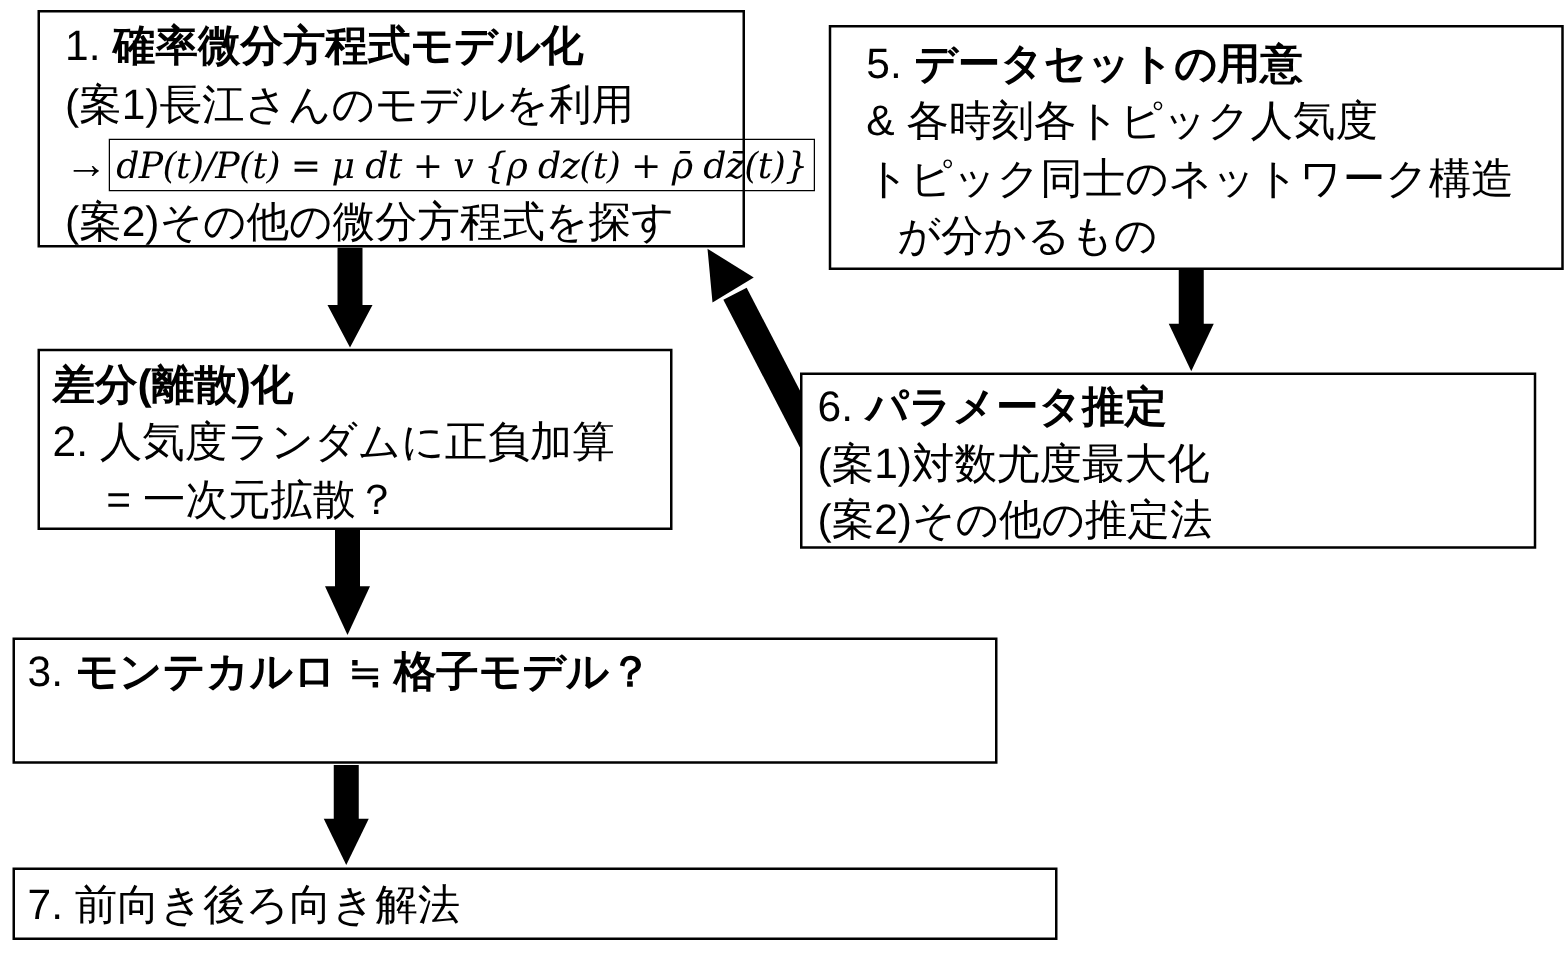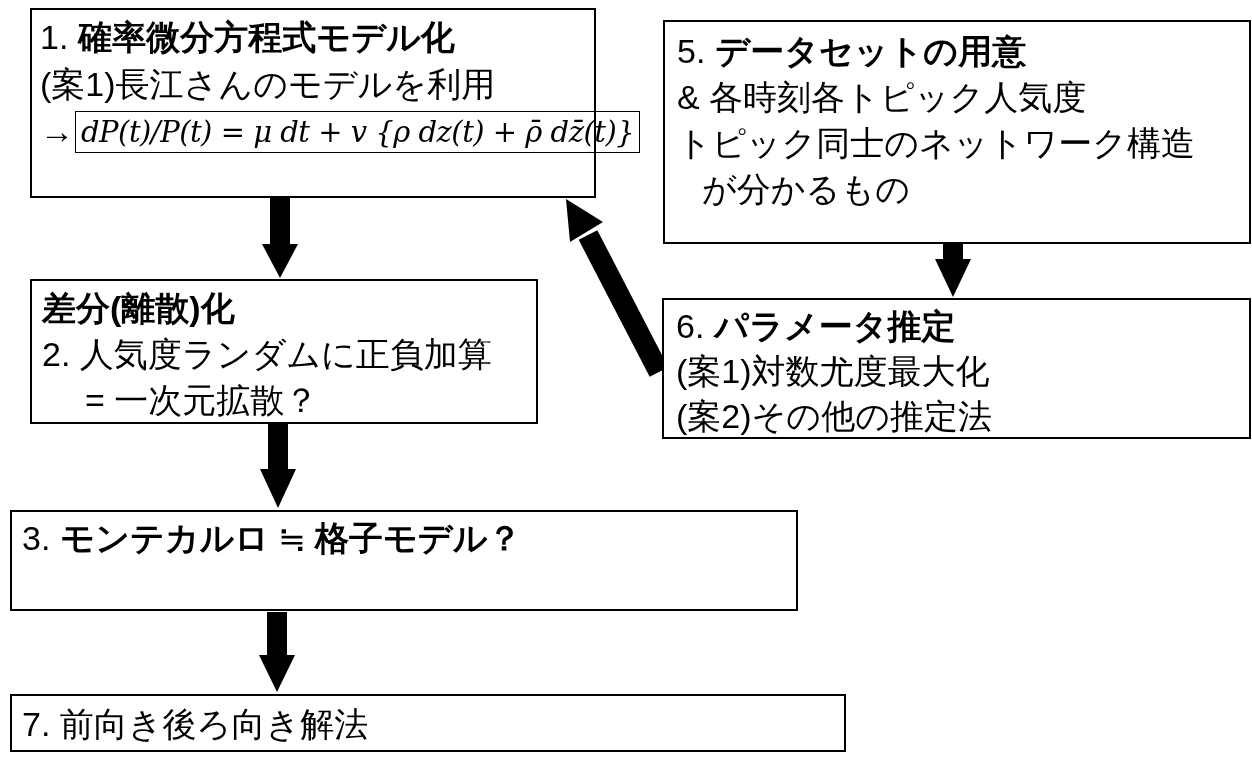--- a/index.html
+++ b/index.html
@@ -26,24 +26,24 @@
   }
   .box {
     position: absolute;
     box-sizing: border-box;
     border: 2px solid #000000;
     background: #ffffff;
     font-size: 34px;
     line-height: 46px;
     white-space: nowrap;
   }
-  #box-1 { left: 30px;  top: 8px;   width: 566px; height: 190px; padding: 4px 8px;  line-height: 47px; }
-  #box-5 { left: 663px; top: 20px;  width: 588px; height: 224px; padding: 6px 12px; line-height: 46px; }
+  #box-1 { left: 30px;  top: 8px;   width: 566px; height: 190px; padding: 4px 20px;  line-height: 47px; }
+  #box-5 { left: 663px; top: 20px;  width: 588px; height: 196px; padding: 6px 28px; line-height: 46px; }
   #box-2 { left: 30px;  top: 279px; width: 508px; height: 145px; padding: 4px 10px; line-height: 46px; }
-  #box-6 { left: 662px; top: 298px; width: 589px; height: 141px; padding: 4px 12px; line-height: 45px; }
+  #box-6 { left: 640px; top: 298px; width: 589px; height: 141px; padding: 4px 12px; line-height: 45px; }
   #box-3 { left: 10px;  top: 510px; width: 788px; height: 101px; padding: 2px 10px; line-height: 48px; }
   #box-7 { left: 10px;  top: 694px; width: 836px; height: 58px;  padding: 4px 10px; line-height: 48px; }
   .t-bold { font-weight: 700; }
   .num { margin-right: 10px; }
   .indent-a { padding-left: 26px; }
   .indent-b { padding-left: 43px; }
   .indent-c { padding-left: 25px; }
   .formula-line {
     display: flex;
     align-items: center;
@@ -100,20 +100,21 @@
 
   <div class="box" id="box-1">
     <div>
       <span class="num">1.</span><span class="t-bold">確率微分方程式モデル化</span>
     </div>
     <div>(案1)長江さんのモデルを利用</div>
     <div class="formula-line">
       <span class="arrow-glyph">→</span>
       <span class="formula-box">dP(t)/P(t) = μ dt + v {ρ dz(t) + ρ̄ dz̄(t)}</span>
     </div>
+    <div>(案2)その他の微分方程式を探す</div>
   </div>
 
   <div class="box" id="box-5">
     <div>
       <span class="num">5.</span><span class="t-bold">データセットの用意</span>
     </div>
     <div>&amp; 各時刻各トピック人気度</div>
     <div>トピック同士のネットワーク構造</div>
     <div class="indent-c">が分かるもの</div>
   </div>

